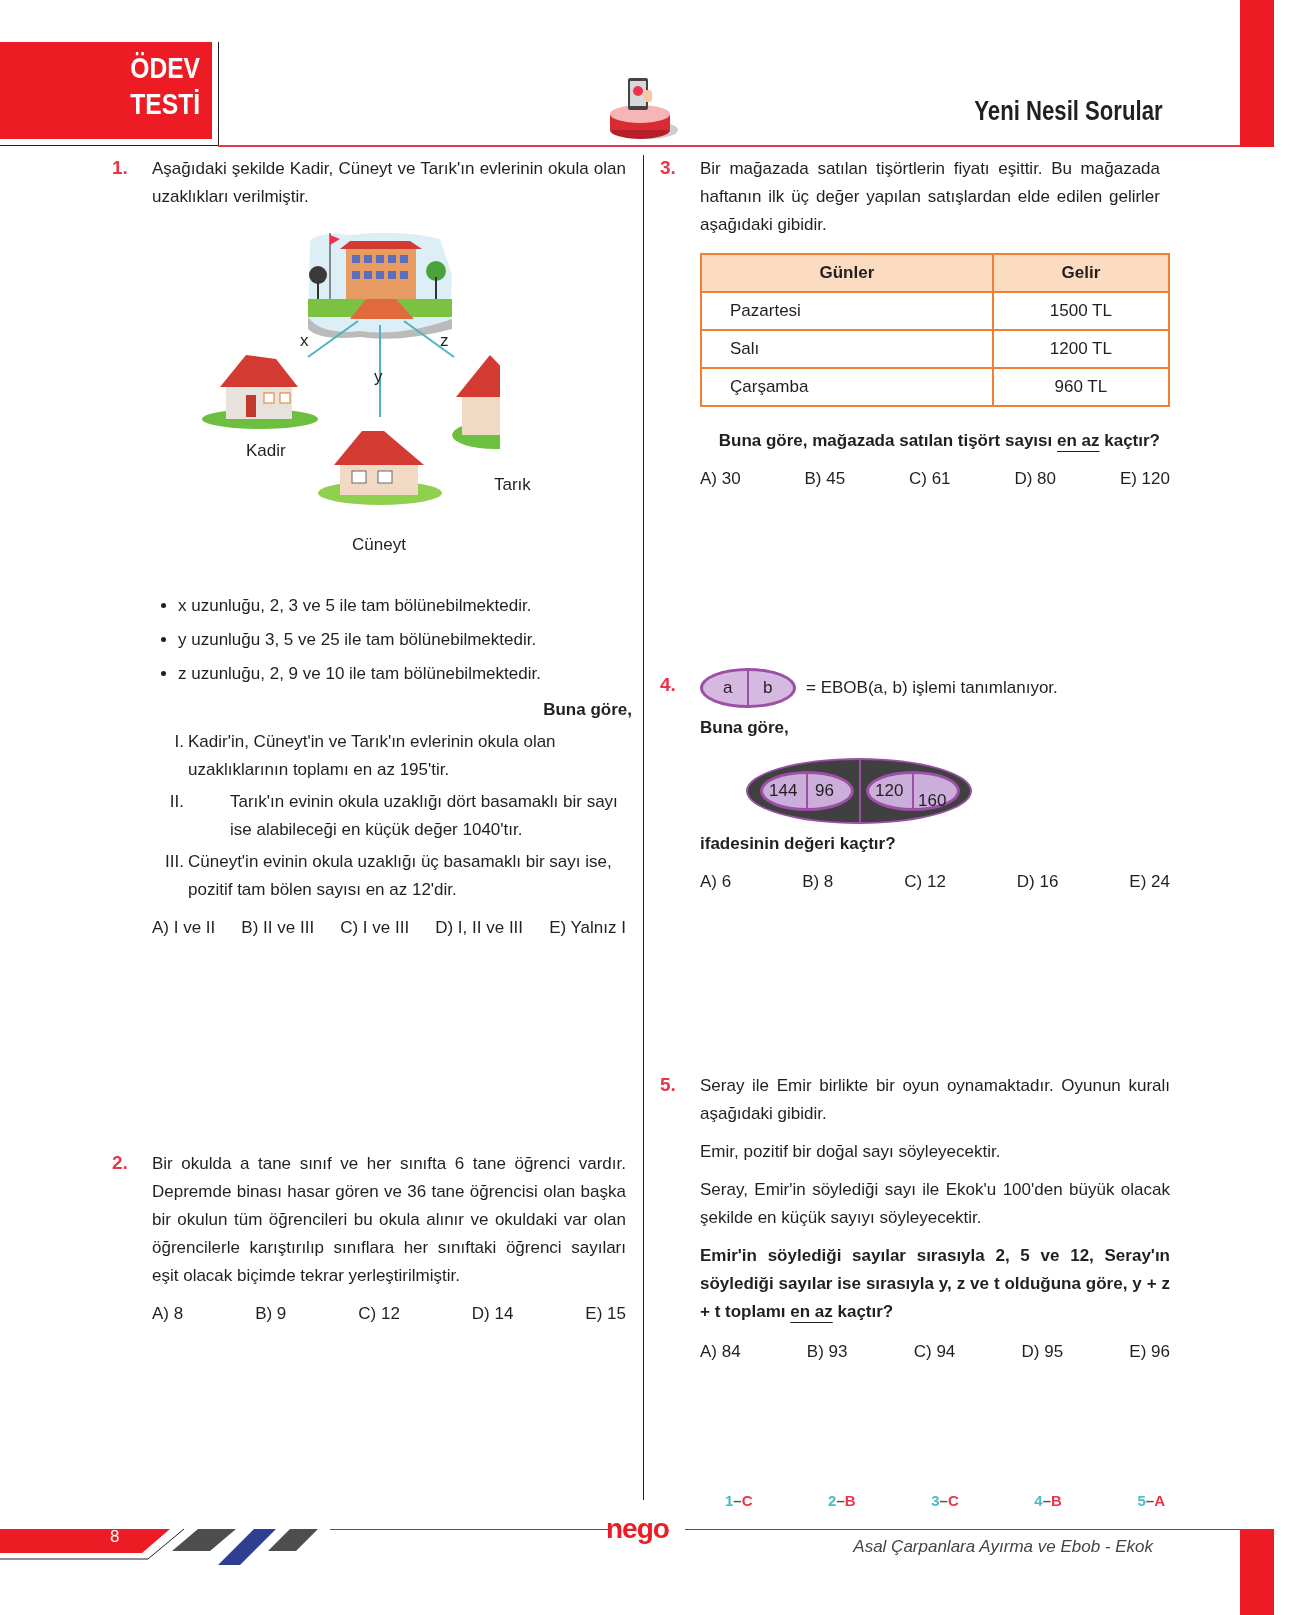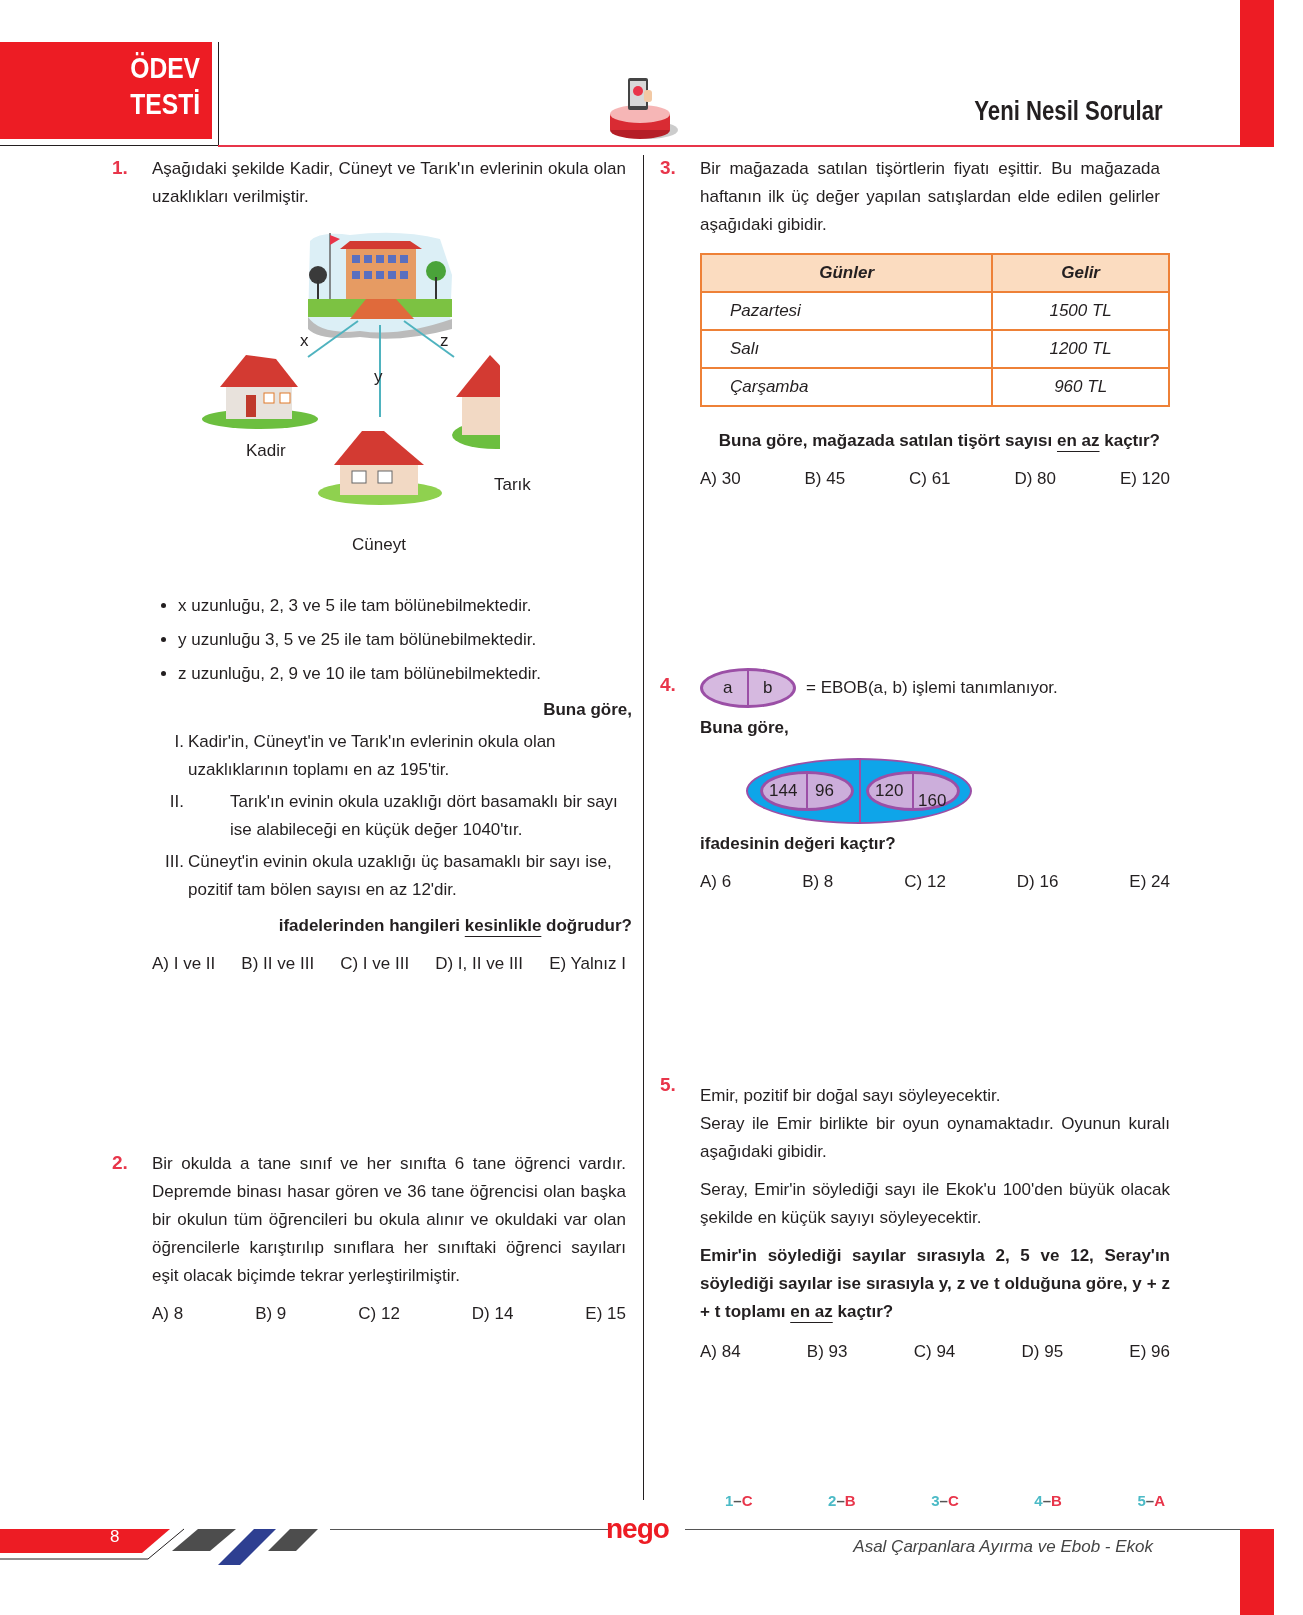--- a/index.html
+++ b/index.html
@@ -153,23 +153,20 @@
     </div>
     <div style="display:flex; margin-bottom:4px;gap:42px;">
       <span class="txt" style="width:32px; text-align:right; padding-right:4px;">II.</span>
       <span class="txt" style="flex:1;">Tarık'ın evinin okula uzaklığı dört basamaklı bir sayı ise alabileceği en küçük değer 1040'tır.</span>
     </div>
     <div style="display:flex; margin-bottom:4px;">
       <span class="txt" style="width:32px; text-align:right; padding-right:4px;">III.</span>
       <span class="txt" style="flex:1;">Cüneyt'in evinin okula uzaklığı üç basamaklı bir sayı ise, pozitif tam bölen sayısı en az 12'dir.</span>
     </div>
   </div>
-  <div class="txt bold" style="margin-top:8px;">
-    <span>ifadelerinden hangileri </span><span class="ul">kesinlikle</span><span> doğrudur?</span>
-  </div>
   <div class="opts" style="margin-top:14px; width:474px;">
     <span>A) I ve II</span>
     <span>B) II ve III</span>
     <span>C) I ve III</span>
     <span>D) I, II ve III</span>
     <span>E) Yalnız I</span>
   </div>
 </div>
 
 <div class="abs" style="left:112px; top:1150px; width:514px;">
@@ -180,21 +177,21 @@
     <span>B) 9</span>
     <span>C) 12</span>
     <span>D) 14</span>
     <span>E) 15</span>
   </div>
 </div>
 
 <div class="abs" style="left:660px; top:155px; width:500px;">
   <span class="abs qnum" style="left:0; top:2px;">3.</span>
   <div class="txt just" style="margin-left:40px;">Bir mağazada satılan tişörtlerin fiyatı eşittir. Bu mağazada haftanın ilk üç değer yapılan satışlardan elde edilen gelirler aşağıdaki gibidir.</div>
-  <table class="gelir" style="margin-left:40px; margin-top:14px;font-style:italic;">
+  <table class="gelir" style="margin-left:40px; margin-top:14px;">
     <thead>
       <tr>
         <th>Günler</th>
         <th>Gelir</th>
       </tr>
     </thead>
     <tbody>
       <tr>
         <td class="day">Pazartesi</td>
         <td class="val">1500 TL</td>
@@ -224,21 +221,21 @@
 <div class="abs" style="left:660px; top:668px; width:500px; height:240px;">
   <span class="abs qnum" style="left:0; top:6px;">4.</span>
   <div class="abs" style="left:40px; top:0; width:96px; height:40px; border:3px solid #9b4fa6; border-radius:50%; background:#d6b9e0; box-sizing:border-box;">
     <div class="abs" style="left:44px; top:0; width:2px; height:34px; background:#9b4fa6;"></div>
     <span class="abs txt" style="left:20px; top:3px;">a</span>
     <span class="abs txt" style="left:60px; top:3px;">b</span>
   </div>
   <span class="abs txt" style="left:146px; top:6px; white-space:nowrap;">= EBOB(a, b) işlemi tanımlanıyor.</span>
   <div class="abs txt bold" style="left:40px; top:46px;">Buna göre,</div>
 
-  <div class="abs" style="left:86px; top:90px; width:226px; height:66px; border:2px solid #9b4fa6; border-radius:50%; background:#0ea5e9; box-sizing:border-box;">
+  <div class="abs" style="left:86px; top:90px; width:226px; height:66px; border:2px solid #9b4fa6; border-radius:50%; background:#404040; box-sizing:border-box;">
     <div class="abs" style="left:111px; top:-2px; width:2px; height:66px; background:#9b4fa6;"></div>
     <div class="abs" style="left:12px; top:11px; width:94px; height:40px; border:3px solid #9b4fa6; border-radius:50%; background:#ccaedb; box-sizing:border-box;">
       <div class="abs" style="left:43px; top:0; width:2px; height:34px; background:#9b4fa6;"></div>
       <span class="abs txt" style="left:6px; top:3px;">144</span>
       <span class="abs txt" style="left:52px; top:3px;">96</span>
     </div>
     <div class="abs" style="left:118px; top:11px; width:94px; height:40px; border:3px solid #9b4fa6; border-radius:50%; background:#ccaedb; box-sizing:border-box;">
       <div class="abs" style="left:43px; top:0; width:2px; height:34px; background:#9b4fa6;"></div>
       <span class="abs txt" style="left:6px; top:3px;">120</span>
       <span class="abs txt" style="left:49px; top:13px;">160</span>
@@ -249,22 +246,22 @@
     <span>A) 6</span>
     <span>B) 8</span>
     <span>C) 12</span>
     <span>D) 16</span>
     <span>E) 24</span>
   </div>
 </div>
 
 <div class="abs" style="left:660px; top:1072px; width:510px;">
   <span class="abs qnum" style="left:0; top:2px;">5.</span>
+  <div class="txt just" style="margin-left:40px;">Seray ile Emir birlikte bir oyun oynamaktadır. Oyunun kuralı aşağıdaki gibidir.</div>
   <div class="txt" style="margin-left:40px; margin-top:10px;">Emir, pozitif bir doğal sayı söyleyecektir.</div>
-  <div class="txt just" style="margin-left:40px;">Seray ile Emir birlikte bir oyun oynamaktadır. Oyunun kuralı aşağıdaki gibidir.</div>
   <div class="txt just" style="margin-left:40px; margin-top:10px;">Seray, Emir'in söylediği sayı ile Ekok'u 100'den büyük olacak şekilde en küçük sayıyı söyleyecektir.</div>
   <div class="txt bold just" style="margin-left:40px; margin-top:10px;">
     <span>Emir'in söylediği sayılar sırasıyla 2, 5 ve 12, Seray'ın söylediği sayılar ise sırasıyla y, z ve t olduğuna göre, y + z + t  toplamı </span><span class="ul">en az</span><span> kaçtır?</span>
   </div>
   <div class="opts" style="margin-left:40px; margin-top:16px; width:470px;">
     <span>A) 84</span>
     <span>B) 93</span>
     <span>C) 94</span>
     <span>D) 95</span>
     <span>E) 96</span>

